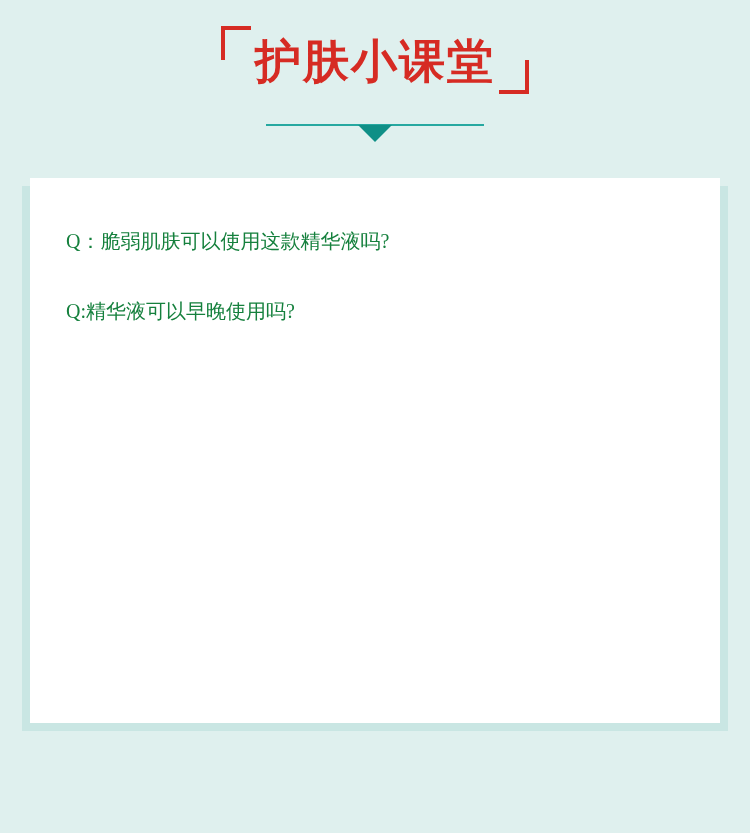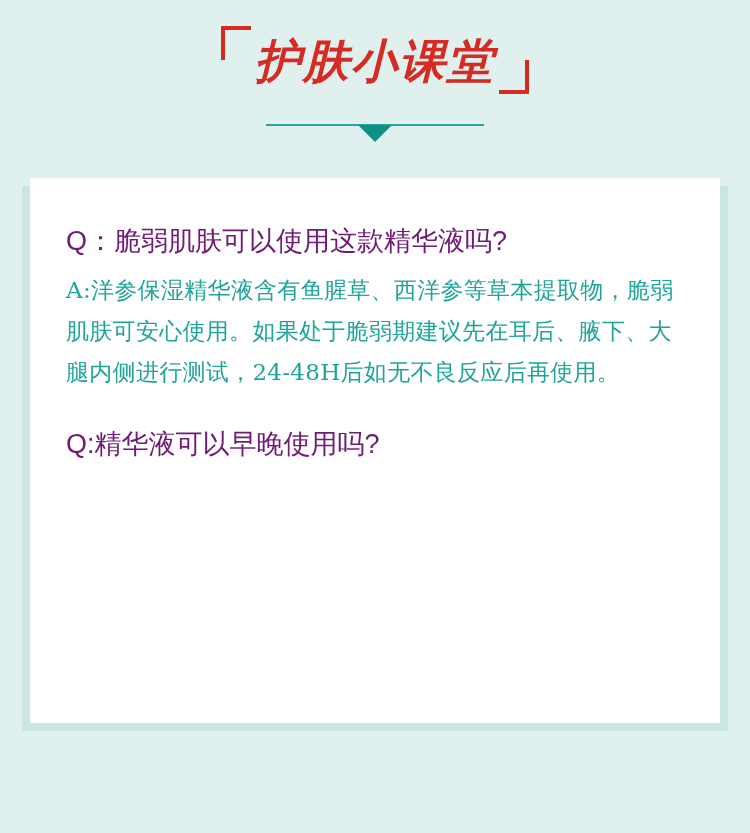--- a/index.html
+++ b/index.html
@@ -20,21 +20,20 @@
     background: #dff0ee;
     box-sizing: border-box;
   }
 
   
   .title-area {
     position: relative;
     width: 100%;
     padding-top: 26px;
     text-align: center;
-    font-style: italic;
   }
   .title-wrap {
     display: inline-block;
     position: relative;
     padding: 6px 34px 10px 34px;
   }
   .title-text {
     font-family: "DejaVu Serif", serif;
     font-weight: bold;
     font-size: 46px;
@@ -106,24 +105,24 @@
     height: 545px;
     background: #ffffff;
     box-sizing: border-box;
     padding: 44px 36px 20px 36px;
   }
 
   .qa-block {
     margin-bottom: 14px;
   }
   .q-line {
-    font-family: Liberation Sans, sans-serif;
-    font-size: 27px;
+    font-family: Liberation Serif, serif;
+    font-size: 20px;
     line-height: 38px;
-    color: #701a75;
+    color: #15803d;
     margin-bottom: 10px;
     white-space: nowrap;
   }
   .a-line {
     font-family: "DejaVu Serif", serif;
     font-size: 23px;
     line-height: 41px;
     color: #1fa49b;
     letter-spacing: 0.3px;
   }
@@ -148,21 +147,20 @@
     <div class="divider-line"></div>
     <div class="divider-arrow"></div>
   </div>
 
   <div class="card-shadow"></div>
 
   <div class="card">
 
     <div class="qa-block">
       <div class="q-line">Q：脆弱肌肤可以使用这款精华液吗?</div>
-      <div class="a-line">A:洋参保湿精华液含有鱼腥草、西洋参等草本提取物，脆弱肌肤可安心使用。如果处于脆弱期建议先在耳后、腋下、大腿内侧进行测试，24-48H后如无不良反应后再使用。</div>
     </div>
 
     <div class="spacer-gap"></div>
 
     <div class="qa-block">
       <div class="q-line">Q:精华液可以早晚使用吗?</div>
     </div>
 
   </div>
 

